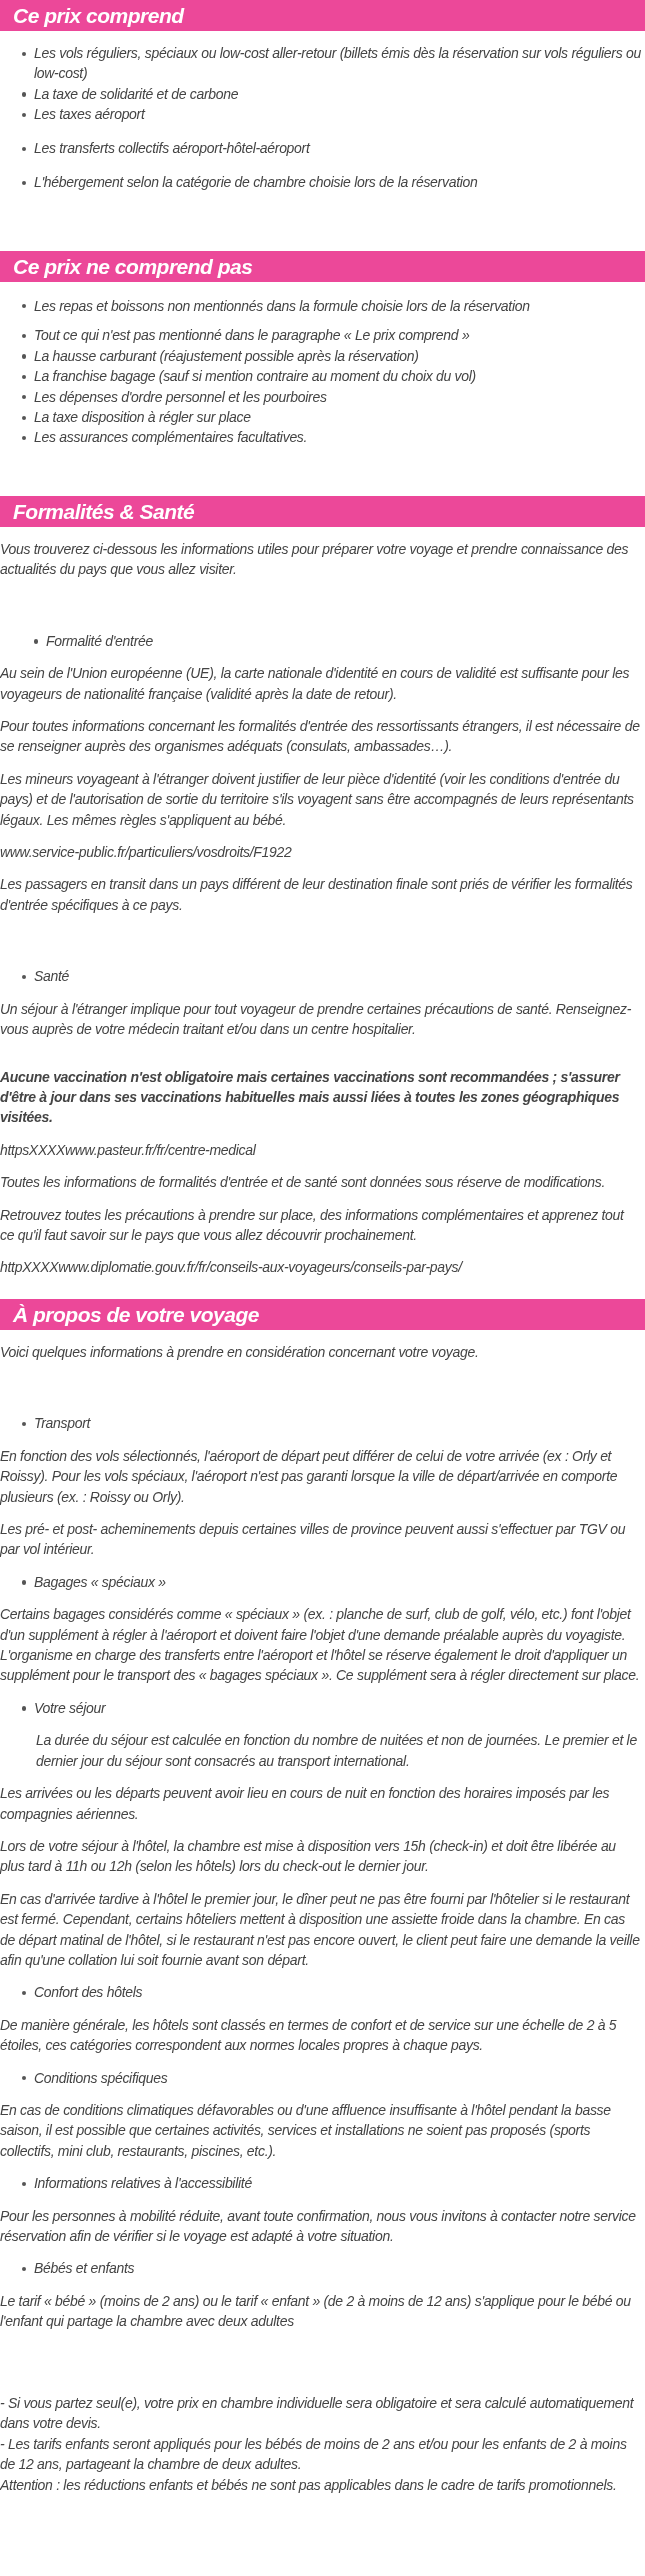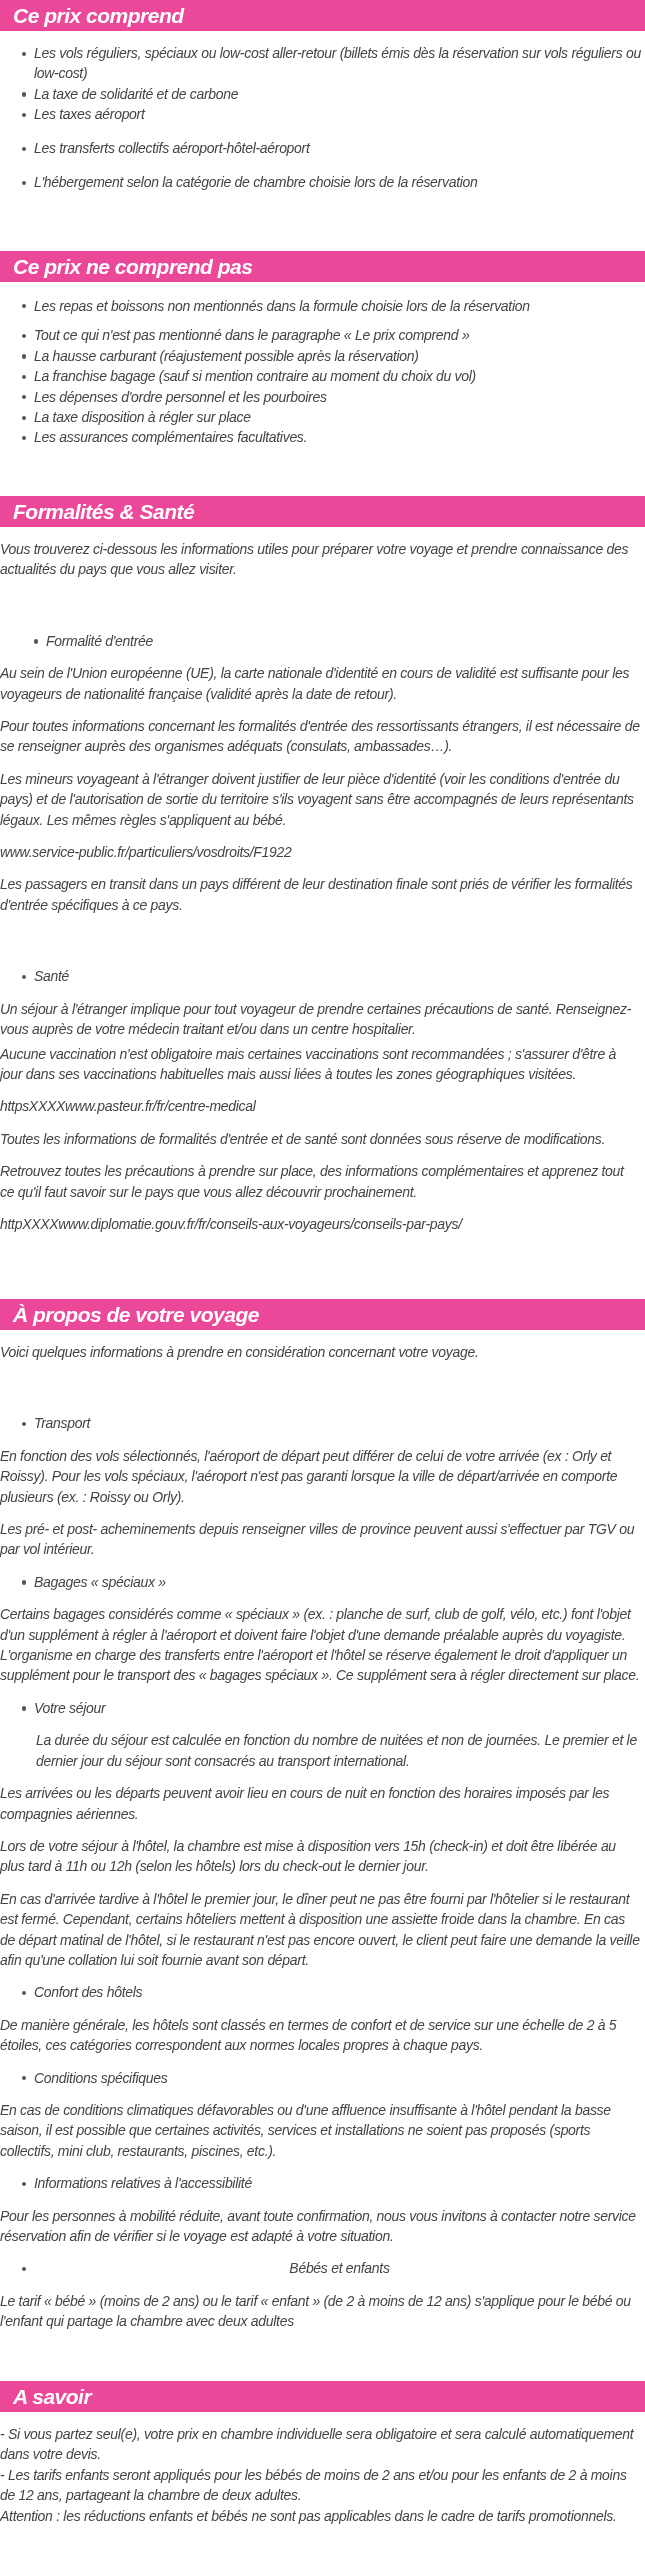--- a/index.html
+++ b/index.html
@@ -69,35 +69,35 @@
   </ul>
   <p class="par it" style="margin-top:12px;">Au sein de l'Union européenne (UE), la carte nationale d'identité en cours de validité est suffisante pour les voyageurs de nationalité française (validité après la date de retour).</p>
   <p class="par it" style="margin-top:12px;">Pour toutes informations concernant les formalités d'entrée des ressortissants étrangers, il est nécessaire de se renseigner auprès des organismes adéquats (consulats, ambassades…).</p>
   <p class="par it" style="margin-top:12px;">Les mineurs voyageant à l'étranger doivent justifier de leur pièce d'identité (voir les conditions d'entrée du pays) et de l'autorisation de sortie du territoire s'ils voyagent sans être accompagnés de leurs représentants légaux. Les mêmes règles s'appliquent au bébé.</p>
   <p class="par it" style="margin-top:12px;">www.service-public.fr/particuliers/vosdroits/F1922</p>
   <p class="par it" style="margin-top:12px;">Les passagers en transit dans un pays différent de leur destination finale sont priés de vérifier les formalités d'entrée spécifiques à ce pays.</p>
   <ul class="bul it" style="margin-top:51px;">
     <li>Santé</li>
   </ul>
   <p class="par it" style="margin-top:12px;">Un séjour à l'étranger implique pour tout voyageur de prendre certaines précautions de santé. Renseignez-vous auprès de votre médecin traitant et/ou dans un centre hospitalier.</p>
-  <p class="par it" style="margin-top:4px;">Aucune vaccination n'est obligatoire mais certaines vaccinations sont recommandées ; s'assurer d'être à jour dans ses vaccinations habituelles mais aussi liées à toutes les zones géographiques visitées.</p>
+  <p class="par it" style="margin-top:27px;font-weight:bold;">Aucune vaccination n'est obligatoire mais certaines vaccinations sont recommandées ; s'assurer d'être à jour dans ses vaccinations habituelles mais aussi liées à toutes les zones géographiques visitées.</p>
   <p class="par it" style="margin-top:12px;">httpsXXXXwww.pasteur.fr/fr/centre-medical</p>
   <p class="par it" style="margin-top:12px;">Toutes les informations de formalités d'entrée et de santé sont données sous réserve de modifications.</p>
   <p class="par it" style="margin-top:12px;">Retrouvez toutes les précautions à prendre sur place, des informations complémentaires et apprenez tout ce qu'il faut savoir sur le pays que vous allez découvrir prochainement.</p>
   <p class="par it" style="margin-top:12px;">httpXXXXwww.diplomatie.gouv.fr/fr/conseils-aux-voyageurs/conseils-par-pays/</p>
 </div>
 
 <div class="abs" style="top:1299px;">
   <div class="sec-header">À propos de votre voyage</div>
   <p class="par it" style="margin-top:12px;">Voici quelques informations à prendre en considération concernant votre voyage.</p>
   <ul class="bul it" style="margin-top:51px;">
     <li>Transport</li>
   </ul>
   <p class="par it" style="margin-top:12px;">En fonction des vols sélectionnés, l'aéroport de départ peut différer de celui de votre arrivée (ex : Orly et Roissy). Pour les vols spéciaux, l'aéroport n'est pas garanti lorsque la ville de départ/arrivée en comporte plusieurs (ex. : Roissy ou Orly).</p>
-  <p class="par it" style="margin-top:12px;">Les pré- et post- acheminements depuis renseigner villes de province peuvent aussi s'effectuer par TGV ou par vol intérieur.</p>
+  <p class="par it" style="margin-top:12px;">Les pré- et post- acheminements depuis certaines villes de province peuvent aussi s'effectuer par TGV ou par vol intérieur.</p>
   <ul class="bul it" style="margin-top:12px;">
     <li>Bagages « spéciaux »</li>
   </ul>
   <p class="par it" style="margin-top:12px;">Certains bagages considérés comme « spéciaux » (ex. : planche de surf, club de golf, vélo, etc.) font l'objet d'un supplément à régler à l'aéroport et doivent faire l'objet d'une demande préalable auprès du voyagiste. L'organisme en charge des transferts entre l'aéroport et l'hôtel se réserve également le droit d'appliquer un supplément pour le transport des « bagages spéciaux ». Ce supplément sera à régler directement sur place.</p>
   <ul class="bul it" style="margin-top:12px;">
     <li>Votre séjour</li>
   </ul>
   <p class="par it" style="margin-top:12px;padding-left:36px;">La durée du séjour est calculée en fonction du nombre de nuitées et non de journées. Le premier et le dernier jour du séjour sont consacrés au transport international.</p>
   <p class="par it" style="margin-top:12px;">Les arrivées ou les départs peuvent avoir lieu en cours de nuit en fonction des horaires imposés par les compagnies aériennes.</p>
   <p class="par it" style="margin-top:12px;">Lors de votre séjour à l'hôtel, la chambre est mise à disposition vers 15h (check-in) et doit être libérée au plus tard à 11h ou 12h (selon les hôtels) lors du check-out le dernier jour.</p>
@@ -107,27 +107,26 @@
   </ul>
   <p class="par it" style="margin-top:12px;">De manière générale, les hôtels sont classés en termes de confort et de service sur une échelle de 2 à 5 étoiles, ces catégories correspondent aux normes locales propres à chaque pays.</p>
   <ul class="bul it" style="margin-top:12px;">
     <li>Conditions spécifiques</li>
   </ul>
   <p class="par it" style="margin-top:12px;">En cas de conditions climatiques défavorables ou d'une affluence insuffisante à l'hôtel pendant la basse saison, il est possible que certaines activités, services et installations ne soient pas proposés (sports collectifs, mini club, restaurants, piscines, etc.).</p>
   <ul class="bul it" style="margin-top:12px;">
     <li>Informations relatives à l'accessibilité</li>
   </ul>
   <p class="par it" style="margin-top:12px;">Pour les personnes à mobilité réduite, avant toute confirmation, nous vous invitons à contacter notre service réservation afin de vérifier si le voyage est adapté à votre situation.</p>
-  <ul class="bul it" style="margin-top:12px;text-align:center;">
+  <ul class="bul it" style="margin-top:12px;">
     <li>Bébés et enfants</li>
   </ul>
   <p class="par it" style="margin-top:12px;">Le tarif « bébé » (moins de 2 ans) ou le tarif « enfant » (de 2 à moins de 12 ans) s'applique pour le bébé ou l'enfant qui partage la chambre avec deux adultes</p>
 </div>
 
 <div class="abs" style="top:2381px;">
-  <div class="sec-header">A savoir</div>
   <div class="it" style="margin-top:12px; padding-right:5.1px;">
     <p class="par">- Si vous partez seul(e), votre prix en chambre individuelle sera obligatoire et sera calculé automatiquement dans votre devis.</p>
     <p class="par">- Les tarifs enfants seront appliqués pour les bébés de moins de 2 ans et/ou pour les enfants de 2 à moins de 12 ans, partageant la chambre de deux adultes.</p>
     <p class="par">Attention : les réductions enfants et bébés ne sont pas applicables dans le cadre de tarifs promotionnels.</p>
   </div>
 </div>
 
 
 </body></html>

